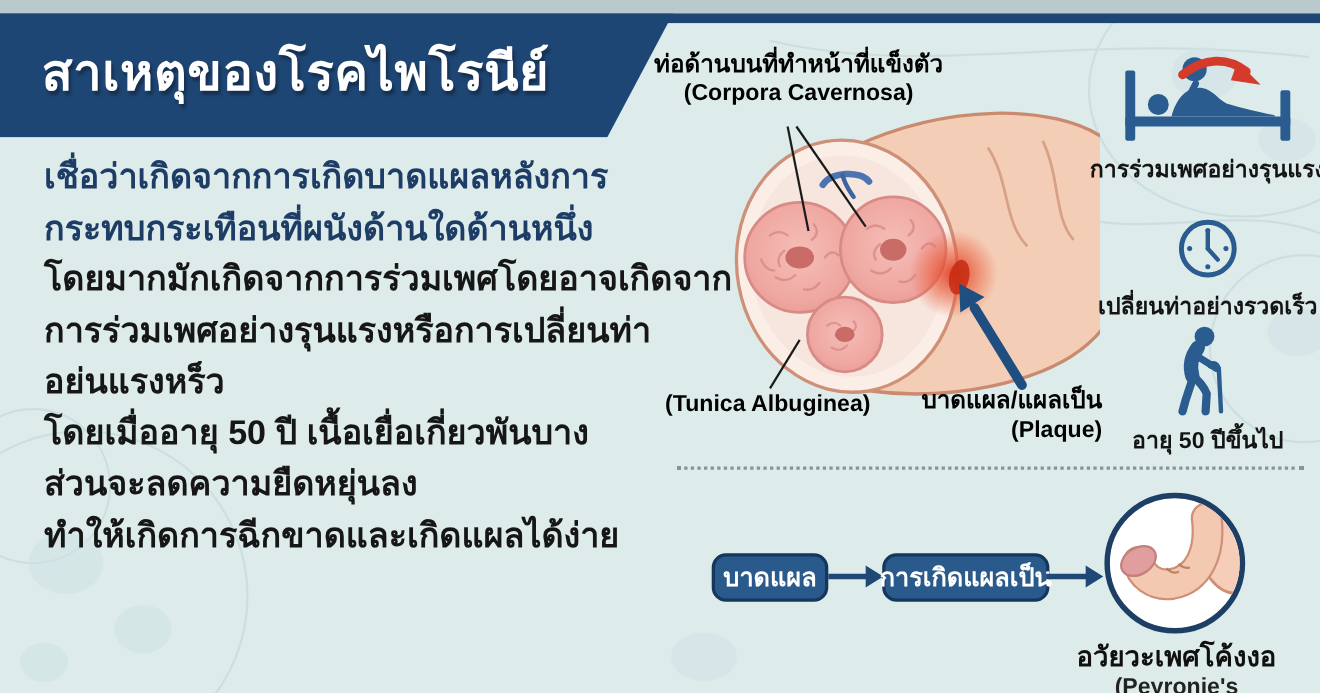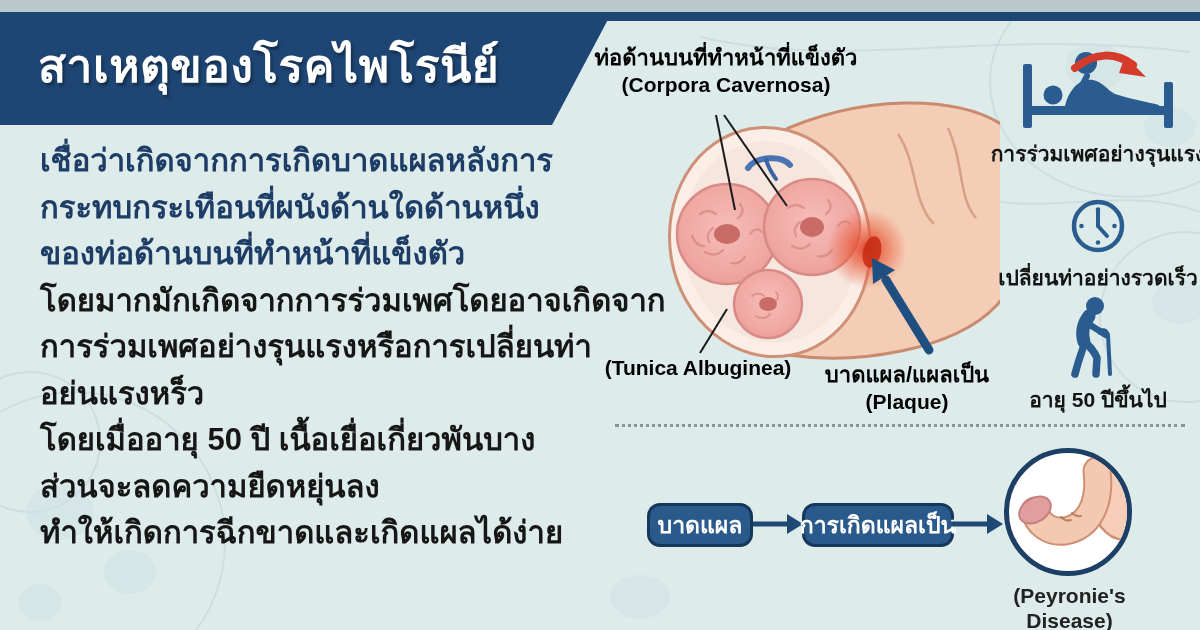--- a/index.html
+++ b/index.html
@@ -24,21 +24,21 @@
   .intro{left:40px;top:126px;width:565px;font-size:31px;line-height:1.5;}
   .intro .em{color:#1e3d66;font-weight:800;}
   .intro .plain{color:#161616;font-weight:700;}
   .intro div{white-space:nowrap;}
   
   .dlabel{text-align:center;color:#000000;}
   .dlabel .th{font-size:22px;font-weight:700;line-height:1.25;}
   .dlabel .en{font-size:21px;font-weight:600;line-height:1.25;}
   .corpora-label{left:590px;top:32px;width:272px;}
   .tunica-label{left:596px;top:343px;width:204px;}
-  .plaque-label{left:812px;top:349px;width:190px;}
+  .plaque-label{left:812px;top:338px;width:190px;text-align:right;}
   
   .risk-item{width:212px;display:flex;flex-direction:column;align-items:center;gap:5px;}
   .risk-1{left:992px;top:32px;}
   .risk-2{left:992px;top:184px;}
   .risk-3{left:992px;top:284px;}
   .risk-label{font-size:21px;font-weight:700;color:#141414;white-space:nowrap;text-align:center;}
   
   .divider{left:615px;top:412px;width:570px;height:0;border-top:3px dotted #84969b;}
   
   .pill{
@@ -84,21 +84,20 @@
   </svg>
 
   <div class="abs top-strip"></div>
   <div class="abs header-banner">
     <div class="header-title">สาเหตุของโรคไพโรนีย์</div>
   </div>
 
   <div class="abs intro">
     <div class="em">เชื่อว่าเกิดจากการเกิดบาดแผลหลังการ</div>
     <div class="em">กระทบกระเทือนที่ผนังด้านใดด้านหนึ่ง</div>
-    <div class="em">ของท่อด้านบนที่ทำหน้าที่แข็งตัว</div>
     <div class="plain">โดยมากมักเกิดจากการร่วมเพศโดยอาจเกิดจาก</div>
     <div class="plain">การร่วมเพศอย่างรุนแรงหรือการเปลี่ยนท่า</div>
     <div class="plain">อย่นแรงหร็ว</div>
     <div class="plain">โดยเมื่ออายุ 50 ปี เนื้อเยื่อเกี่ยวพันบาง</div>
     <div class="plain">ส่วนจะลดความยืดหยุ่นลง</div>
     <div class="plain">ทำให้เกิดการฉีกขาดและเกิดแผลได้ง่าย</div>
   </div>
 
   <svg class="abs" style="left:590px;top:15px;" width="410" height="405" viewBox="590 15 410 405">
     <defs>
@@ -272,16 +271,17 @@
         <ellipse cx="26" cy="57" rx="17" ry="12" fill="#e09f9e" stroke="#c47f7f" stroke-width="2"></ellipse>
       </g>
       <g fill="none" stroke="#b5765a" stroke-width="2" stroke-linecap="round" opacity="0.85">
         <path d="M 52,64 q 5,5 10,3"></path>
         <path d="M 63,60 q 4,4 9,3"></path>
       </g>
     </svg>
   </div>
 
   <div class="abs result-label">
+    <div class="th">อวัยวะเพศโค้งงอ</div>
     <div class="en">(Peyronie's Disease)</div>
   </div>
 
 </div>
 
 </body></html>

